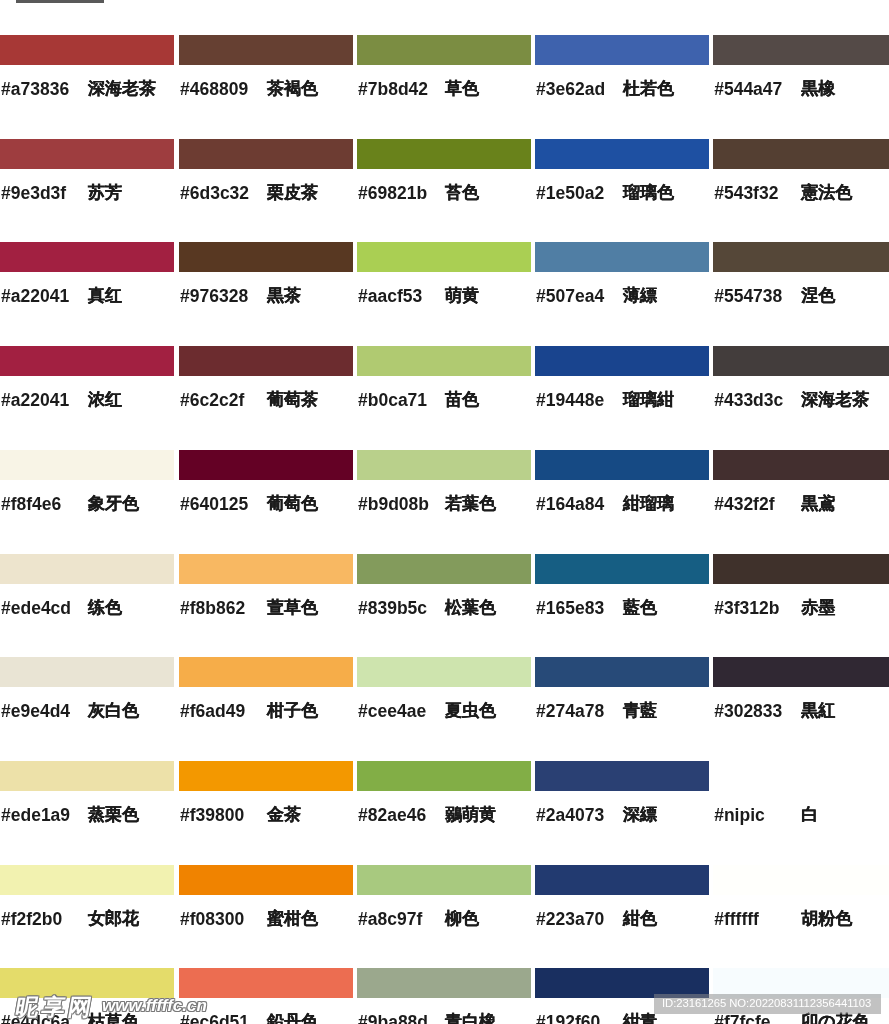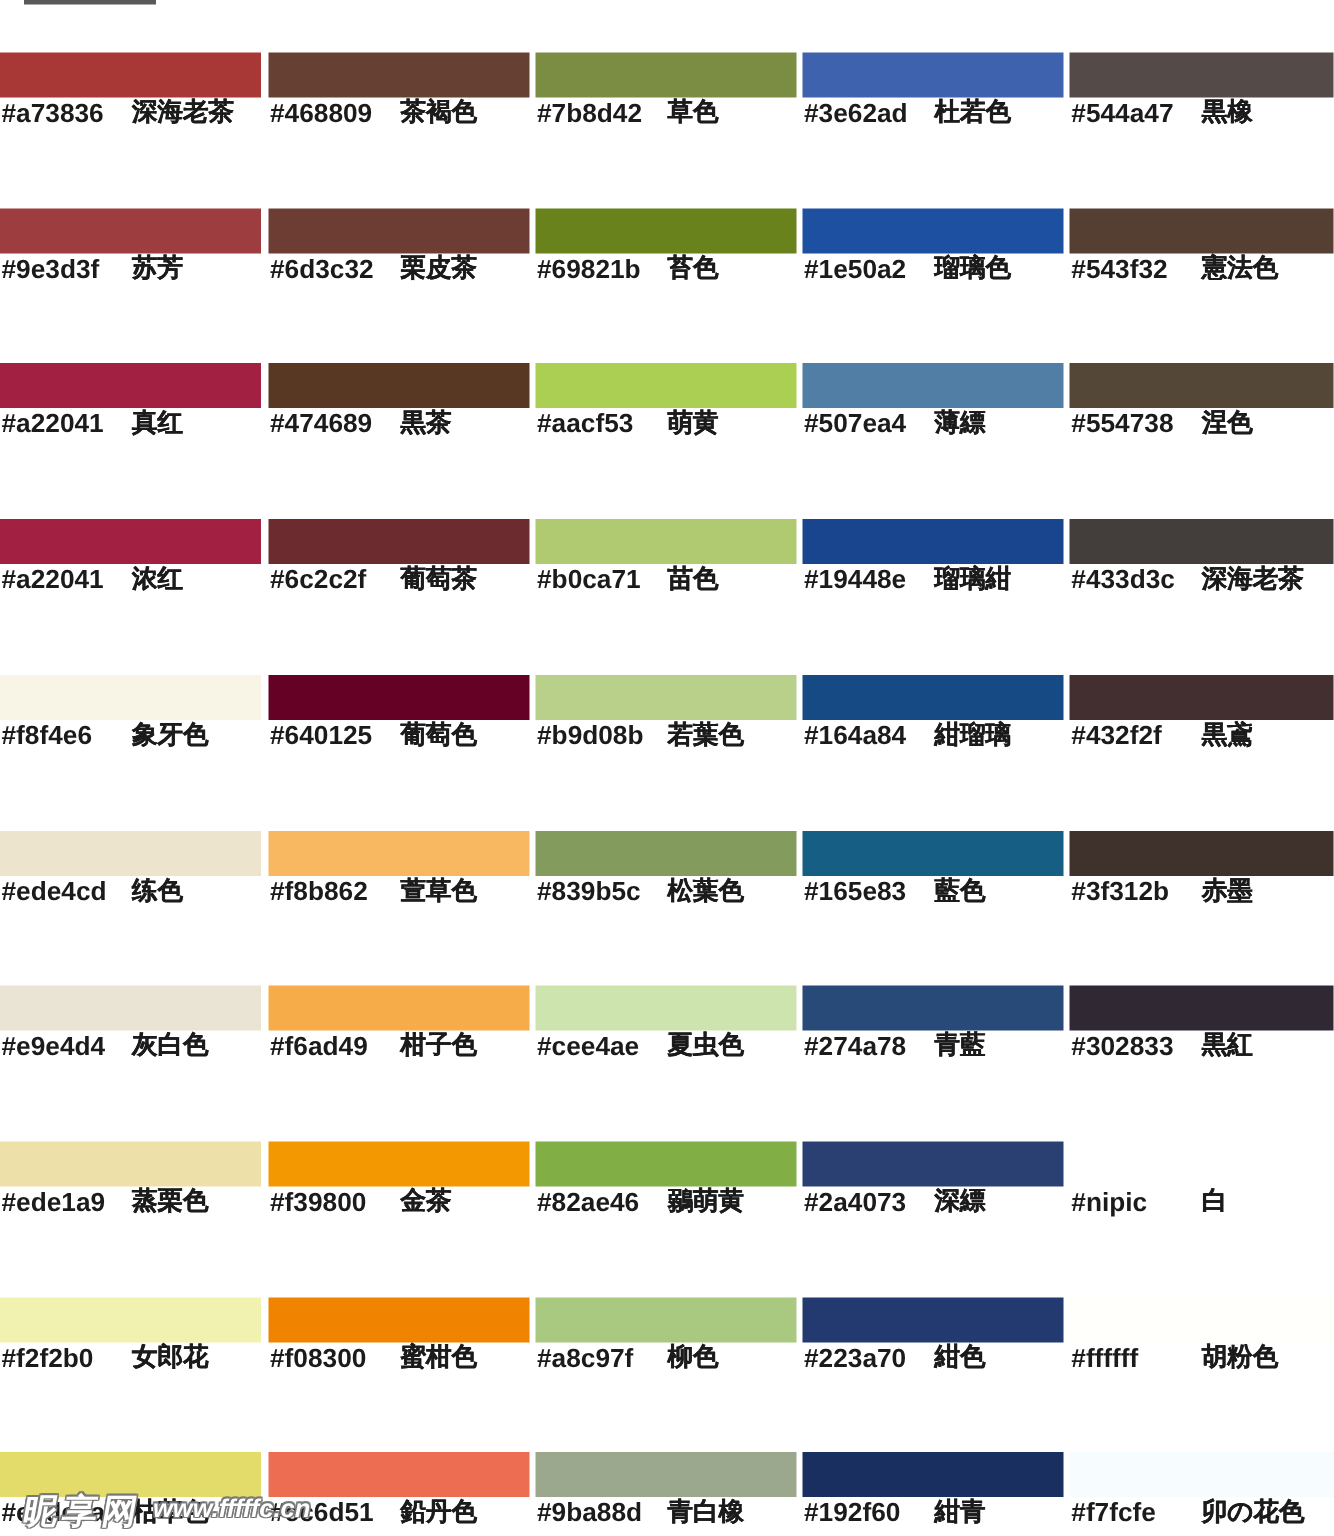--- a/index.html
+++ b/index.html
@@ -5,21 +5,21 @@
 <style>
   html,body{margin:0;padding:0;}
   body{width:889px;height:1024px;background:#ffffff;overflow:hidden;position:relative;
        font-family:"Liberation Sans",sans-serif;}
   #stage{position:absolute;left:0;top:0;width:889px;height:1024px;
          transform:translate3d(0,0,0);}
   .top-rule{position:absolute;left:15.5px;top:0px;width:88px;height:3px;background:#595959;}
   .palette{position:absolute;left:0;top:0;width:889px;height:1024px;}
   .cell{position:absolute;}
   .swatch{position:absolute;left:0;top:0;height:30px;}
-  .label{position:absolute;left:1px;top:28px;width:240px;height:26px;
+  .label{position:absolute;left:1px;top:42px;width:240px;height:26px;
          font-weight:700;color:#1b1b1b;white-space:nowrap;line-height:24px;}
   .hex{display:inline-block;width:87px;font-size:17.5px;vertical-align:top;}
   .cname{display:inline-block;font-size:17px;vertical-align:top;
          text-shadow:0.22px 0 0 rgba(27,27,27,0.8), -0.22px 0 0 rgba(27,27,27,0.8);}
   .wm-logo{position:absolute;left:14px;top:995.5px;font-size:23px;font-weight:700;
            color:#ffffff;letter-spacing:3.2px;line-height:22px;
            transform:skewX(-10deg);transform-origin:left bottom;
            text-shadow:
              -1px -1px 0 rgba(120,120,120,0.9), 1px -1px 0 rgba(120,120,120,0.9),
              -1px  1px 0 rgba(120,120,120,0.9), 1px  1px 0 rgba(120,120,120,0.9),
@@ -85,21 +85,21 @@
     <div class="cell" style="left:713.2px;top:138.7px">
       <div class="swatch" style="width: 175.8px; background-color: rgb(84, 63, 50);"></div>
       <div class="label"><span class="hex">#543f32</span><span class="cname">憲法色</span></div>
     </div>
     <div class="cell" style="left:0px;top:242.4px">
       <div class="swatch" style="width: 174px; background-color: rgb(162, 32, 65);"></div>
       <div class="label"><span class="hex">#a22041</span><span class="cname">真红</span></div>
     </div>
     <div class="cell" style="left:179px;top:242.4px">
       <div class="swatch" style="width: 173.5px; background-color: rgb(88, 56, 34);"></div>
-      <div class="label"><span class="hex">#474689</span><span class="cname">黒茶</span></div>
+      <div class="label"><span class="hex">#976328</span><span class="cname">黒茶</span></div>
     </div>
     <div class="cell" style="left:357px;top:242.4px">
       <div class="swatch" style="width: 174px; background-color: rgb(170, 207, 83);"></div>
       <div class="label"><span class="hex">#aacf53</span><span class="cname">萌黄</span></div>
     </div>
     <div class="cell" style="left:535px;top:242.4px">
       <div class="swatch" style="width: 174px; background-color: rgb(80, 126, 164);"></div>
       <div class="label"><span class="hex">#507ea4</span><span class="cname">薄縹</span></div>
     </div>
     <div class="cell" style="left:713.2px;top:242.4px">
@@ -243,14 +243,15 @@
       <div class="label"><span class="hex">#192f60</span><span class="cname">紺青</span></div>
     </div>
     <div class="cell" style="left:713.2px;top:968.3px">
       <div class="swatch" style="width: 175.8px; background-color: rgb(247, 252, 254);"></div>
       <div class="label"><span class="hex">#f7fcfe</span><span class="cname">卯の花色</span></div>
     </div>
   </div>
 
   <div class="wm-logo">昵享网</div>
   <div class="wm-site">www.fffffc.cn</div>
+  <div class="wm-id">ID:23161265 NO:20220831112356441103</div>
 
 </div>
 
 </body></html>

